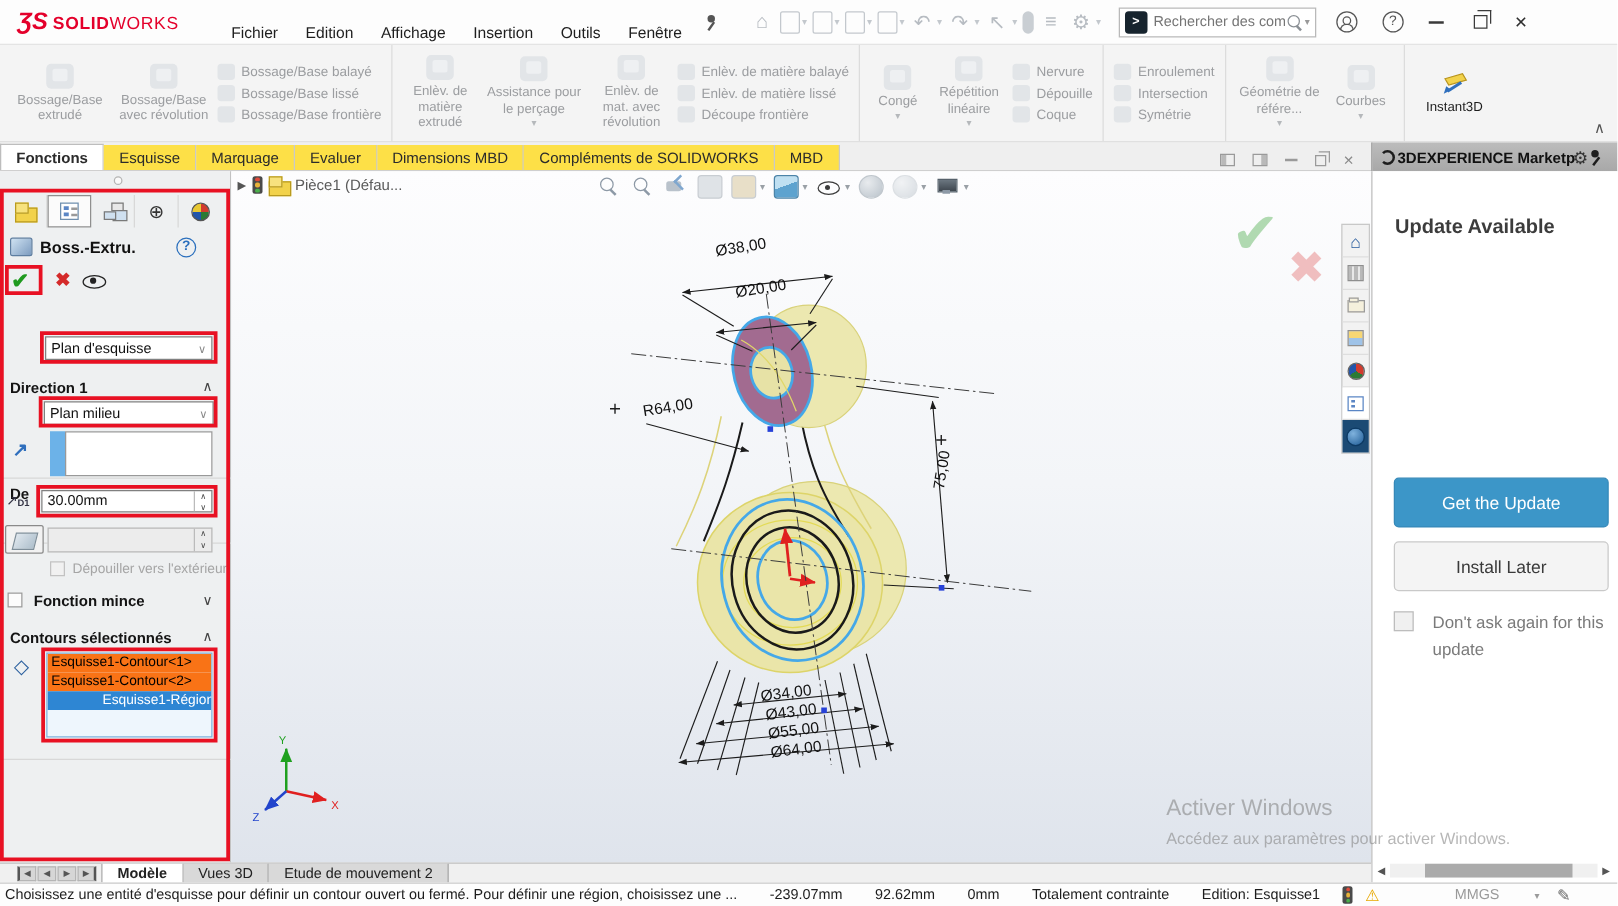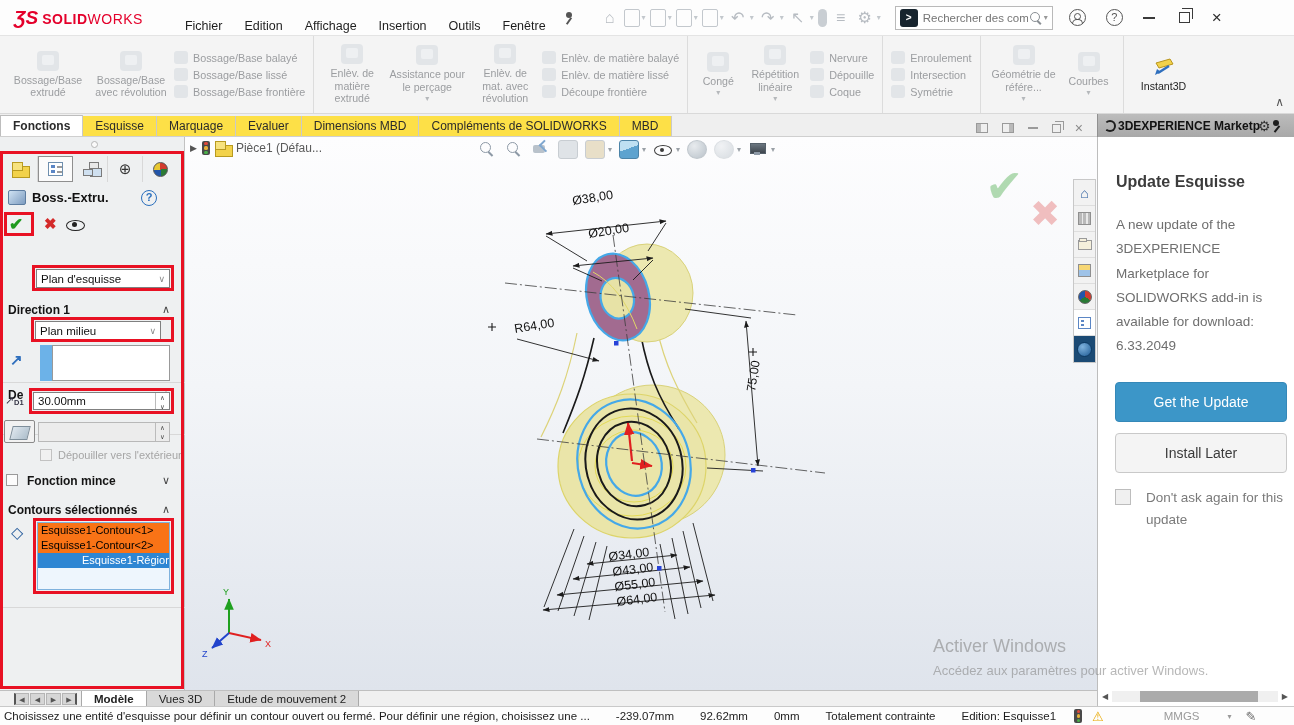--- a/index.html
+++ b/index.html
@@ -448,21 +448,21 @@
     <div class="redbox" style="left:32px; top:128px; width:142px; height:26px;"></div>
     <div class="pmdrop" style="left:36px; top:132px; width:134px;">
       <span>Plan d'esquisse</span>
         <span class="dc">∨</span>
     </div>
 
     <div class="pmsec" style="top:297px;"></div>
     <span class="seclabel" style="position:absolute;left:8px;top:166px;">Direction 1</span>
     <span class="secchev" style="top:166px;">∧</span>
     <div class="redbox" style="left:31px; top:180px; width:143px; height:25px;"></div>
-    <div class="pmdrop" style="left:35px; top:184px; width:126px;">
+    <div class="pmdrop" style="left:35px; top:184px; width:136px;">
       <span>Plan milieu</span>
         <span class="dc">∨</span>
     </div>
     <span class="ic-arrne" style="left:10px; top:214px;">↗</span>
     <span class="selbox-bar" style="left:40px; top:208px; width:12px; height:36px;"></span>
     <span class="selbox" style="left:52px; top:208px; width:118px; height:36px;"></span>
 
     <span class="ic-depth" style="left:5px; top:255px;">
       <span class="a">↗</span>
         <span class="d">D1</span>
@@ -666,22 +666,21 @@
       <div class="tcell sel">
           <span class="ts-list"></span>
         </div>
       <div class="tcell dark" style="border-bottom:none;">
           <span class="ts-globe"></span>
         </div>
     </div>
   </div>
 
   <div class="rp">
-    <div class="rp-title">Update Esquisse</div>
-    <div class="rp-body">A new update of the 3DEXPERIENCE Marketplace for SOLIDWORKS add-in is available for download: 6.33.2049</div>
+    <div class="rp-title">Update Available</div>
     <div class="btn-get">Get the Update</div>
     <div class="btn-later">Install Later</div>
     <span class="rp-cb"></span>
     <div class="rp-cbl">Don't ask again for this update</div>
     <div class="rp-hscroll">
       <span class="ar">◀</span>
       <span class="track">
           <span class="thumb"></span>
         </span>
       <span class="ar" style="text-align:right;">▶</span>

